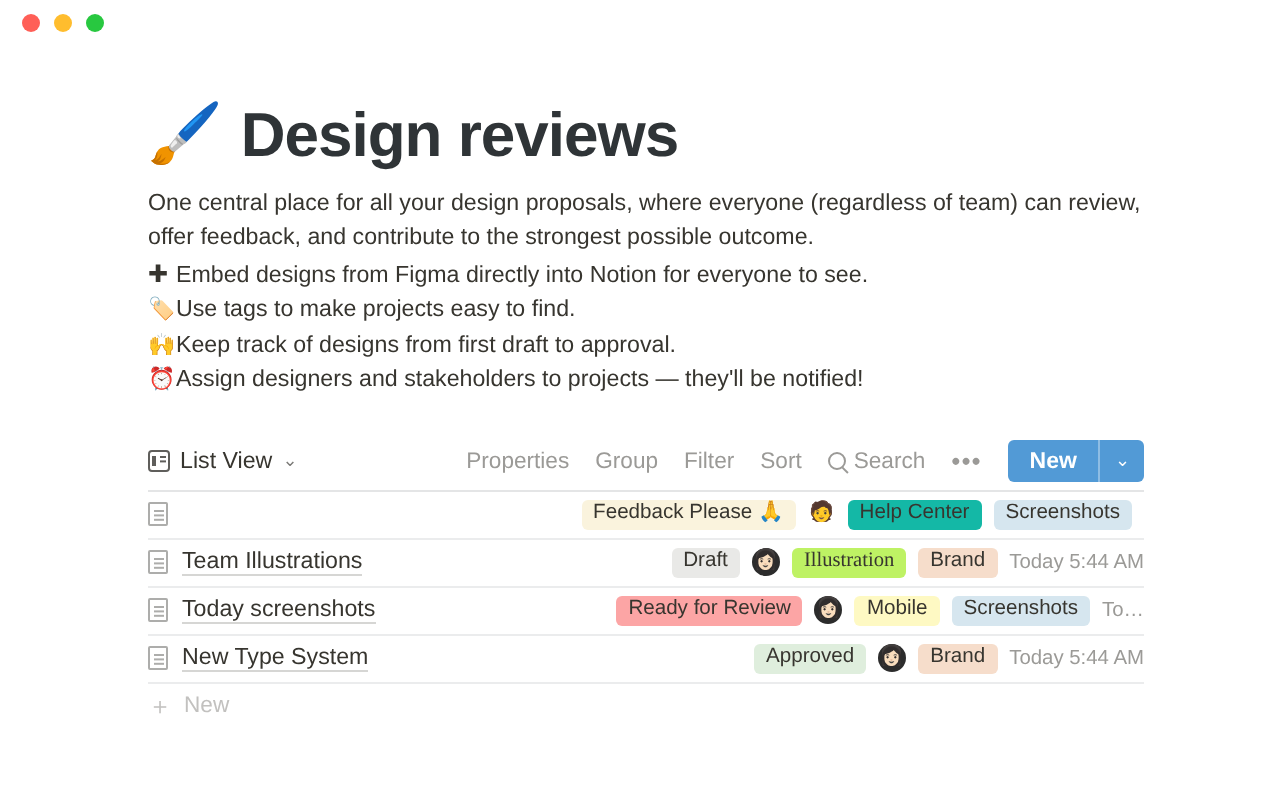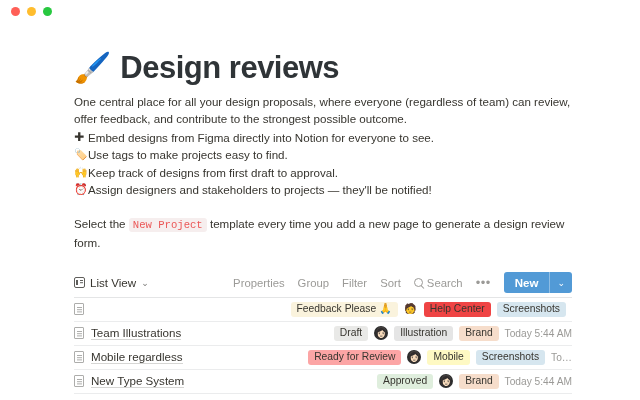--- a/index.html
+++ b/index.html
@@ -331,23 +331,20 @@
     </div>
     <div class="bullet-line">
       <span class="bullet-emoji">🙌</span>
       <span>Keep track of designs from first draft to approval.</span>
     </div>
     <div class="bullet-line">
       <span class="bullet-emoji">⏰</span>
       <span>Assign designers and stakeholders to projects — they'll be notified!</span>
     </div>
 
-    <div class="select-line">
-      <span>Select the </span><span class="code-chip">New Project</span><span> template every time you add a new page to generate a design review form.</span>
-    </div>
 
     <div class="db-toolbar">
       <div class="view-tab">
         <span class="view-icon"></span>
         <span>List View</span>
         <span class="chev">⌄</span>
       </div>
 
       <div class="toolbar-right">
         <span class="tb-item">Properties</span>
@@ -367,41 +364,41 @@
       </div>
     </div>
 
     <div class="rows">
 
       <div class="row">
         <span class="doc-icon"></span>
         <span class="row-tags">
           <span class="tag" style="background: rgb(250, 243, 221); color: rgb(55, 53, 47);">Feedback Please 🙏</span>
           <span class="avatar" style="background: rgb(255, 255, 255);">🧑</span>
-          <span class="tag" style="background: #ef4444; color: rgb(55, 53, 47);">Help Center</span>
+          <span class="tag" style="background: #14b8a6; color: rgb(55, 53, 47);">Help Center</span>
           <span class="tag" style="background: rgb(214, 230, 239); color: rgb(55, 53, 47);">Screenshots</span>
           <span class="row-date"></span>
         </span>
       </div>
 
       <div class="row">
         <span class="doc-icon"></span>
         <span class="row-title">Team Illustrations</span>
         <span class="row-tags">
           <span class="tag" style="background: rgb(233, 233, 231); color: rgb(55, 53, 47);">Draft</span>
           <span class="avatar" style="background: rgb(44, 44, 44);">👩🏻</span>
-          <span class="tag" style="background: #e5e5e5; color: rgb(55, 53, 47);">Illustration</span>
+          <span class="tag" style="background: #bef264; color: rgb(55, 53, 47); font-family: Liberation Serif, serif;">Illustration</span>
           <span class="tag" style="background: rgb(246, 221, 203); color: rgb(55, 53, 47);">Brand</span>
           <span class="row-date">Today 5:44 AM</span>
         </span>
       </div>
 
       <div class="row">
         <span class="doc-icon"></span>
-        <span class="row-title">Mobile regardless</span>
+        <span class="row-title">Today screenshots</span>
         <span class="row-tags">
           <span class="tag" style="background: #fca5a5; color: rgb(55, 53, 47);">Ready for Review</span>
           <span class="avatar" style="background: rgb(44, 44, 44);">👩🏻</span>
           <span class="tag" style="background: #fef9c3; color: rgb(55, 53, 47);">Mobile</span>
           <span class="tag" style="background: rgb(214, 230, 239); color: rgb(55, 53, 47);">Screenshots</span>
           <span class="row-date">To…</span>
         </span>
       </div>
 
       <div class="row">

